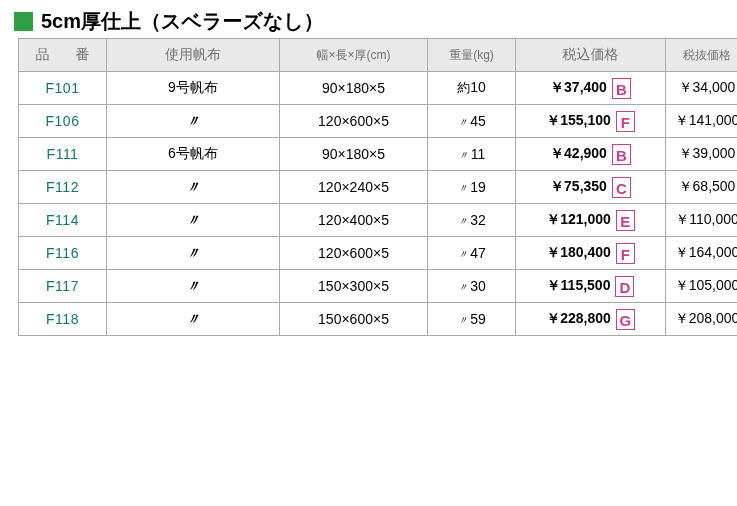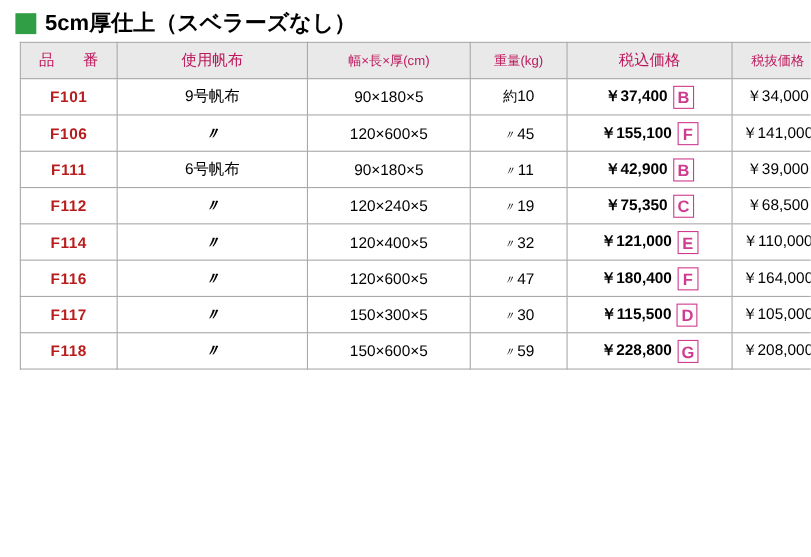--- a/index.html
+++ b/index.html
@@ -57,36 +57,36 @@
     height: 33px;
     box-sizing: border-box;
     text-align: center;
     vertical-align: middle;
     font-size: 14px;
   }
   thead th {
     background: #e9e9e9;
     font-weight: normal;
     font-size: 15px;
-    color: #be185d;
+    color: #737373;
   }
   th.col-code  { width: 88px; }
   th.col-cloth { width: 173px; }
   th.col-size  { width: 148px; margin-top: 17px; }
   th.col-weight{ width: 88px; }
   th.col-price-tax { width: 150px; }
   th.col-price-net { width: 83px; }
 
   .hdr-code { letter-spacing: 6px; padding-left: 6px; }
   .hdr-small { font-size: 12px; }
 
   td.code {
-    color: #b91c1c;
+    color: #0f766e;
     font-size: 18px;
-    font-weight: bold;
+    font-weight: normal;
     letter-spacing: 0.5px;
   }
   td.cloth {
     font-size: 16px;
     font-weight: normal;
   }
   td.cloth.ditto {
     font-style: italic;
     font-weight: bold;
     font-size: 15px;

